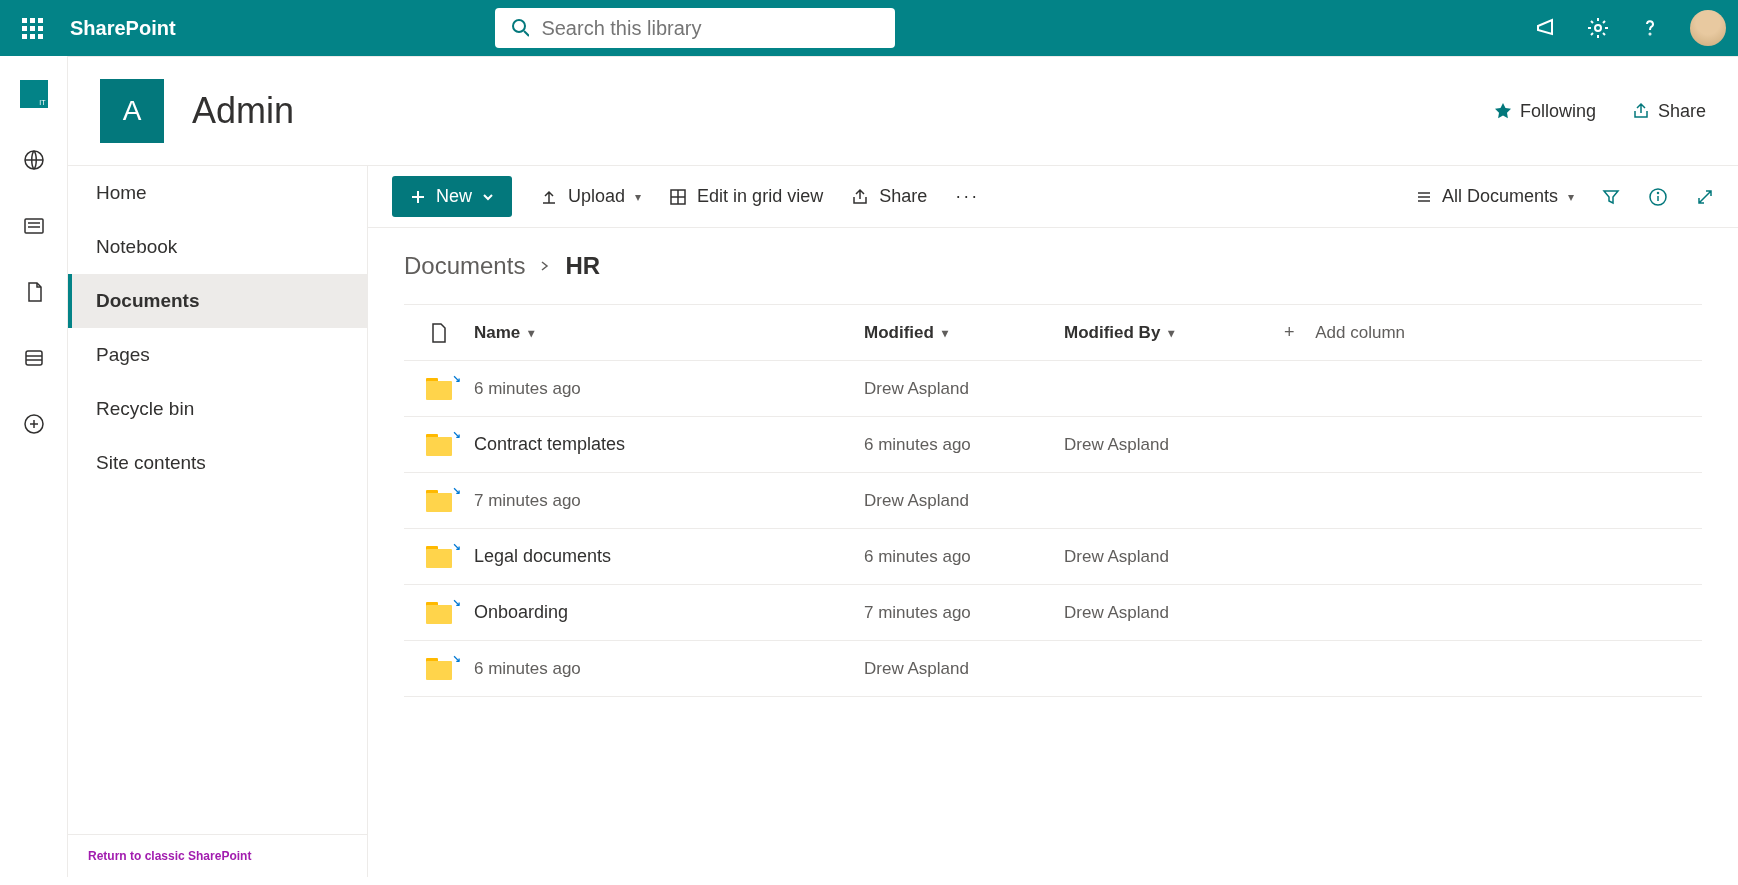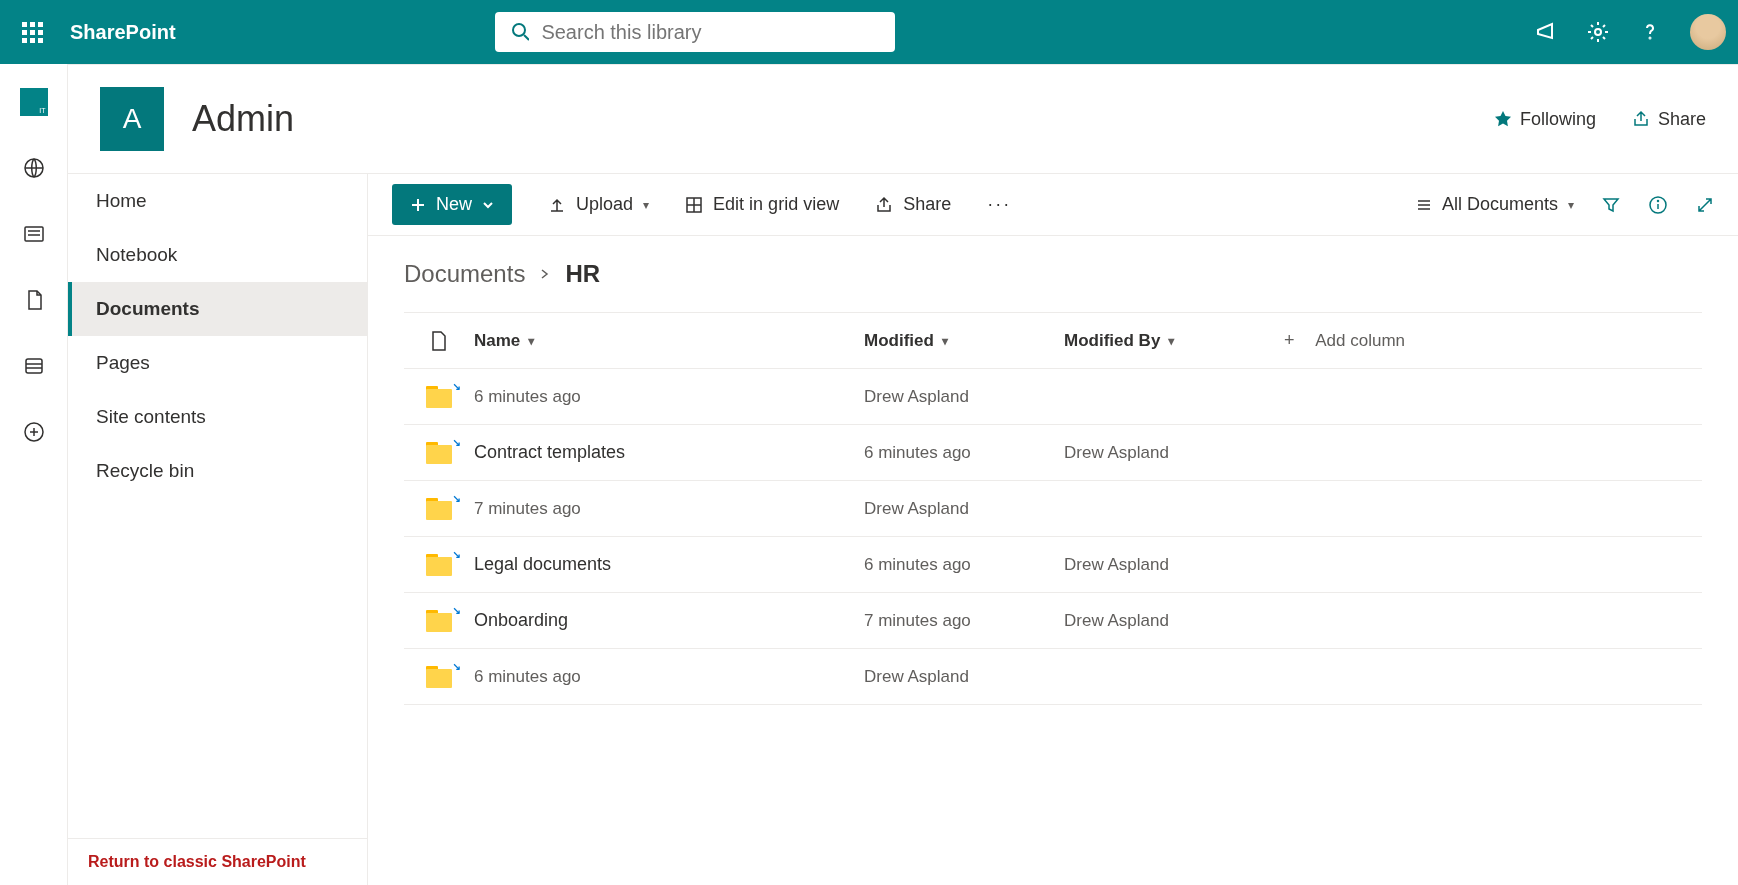--- a/index.html
+++ b/index.html
@@ -1,18 +1,18 @@
 <!DOCTYPE html>
 <html><head>
 <meta charset="utf-8">
 <style>
 * { box-sizing: border-box; margin: 0; padding: 0; }
 body { font-family: "Segoe UI", Arial, sans-serif; background: #fff; color: #323130; overflow: hidden; }
 
-.topbar { height: 64px; background: #038387; display: flex; align-items: center; padding: 0 12px; color: #fff; }
+.topbar { height: 56px; background: #038387; display: flex; align-items: center; padding: 0 12px; color: #fff; }
 .waffle { width: 40px; height: 40px; display: flex; align-items: center; justify-content: center; cursor: pointer; }
 .waffle-grid { display: grid; grid-template-columns: repeat(3,5px); grid-template-rows: repeat(3,5px); gap: 3px; }
 .waffle-grid span { background: #fff; width: 5px; height: 5px; }
 .app-title { margin-left: 18px; font-size: 20px; font-weight: 600; }
 .search-wrap { margin-left: auto; margin-right: auto; }
 .search-box { width: 400px; height: 40px; background: #fff; border-radius: 4px; display: flex; align-items: center; padding: 0 16px; }
 .search-box input { border: none; outline: none; font-size: 20px; width: 100%; color: #605e5c; background: transparent; }
 .search-box svg { margin-right: 12px; }
 .top-icons { display: flex; align-items: center; gap: 28px; margin-left: auto; }
 .top-icon { width: 24px; height: 24px; display: flex; align-items: center; justify-content: center; cursor: pointer; }
@@ -28,24 +28,24 @@
 .site-logo { width: 64px; height: 64px; background: #03787c; color: #fff; display: flex; align-items: center; justify-content: center; font-size: 28px; }
 .site-title { font-size: 36px; font-weight: 400; }
 .site-actions { margin-left: auto; display: flex; align-items: center; gap: 36px; font-size: 18px; }
 .site-act { display: flex; align-items: center; gap: 8px; cursor: pointer; color: #323130; }
 
 .body-row { flex: 1; display: flex; }
 .leftnav { width: 300px; border-right: 1px solid #edebe9; border-top: 1px solid #edebe9; display: flex; flex-direction: column; }
 .nav-item { padding: 16px 28px; font-size: 19px; cursor: pointer; color: #323130; }
 .nav-item.active { background: #edebe9; font-weight: 600; border-left: 4px solid #038387; padding-left: 24px; }
 .nav-edit { padding: 16px 28px; color: #03787c; font-size: 19px; cursor: pointer; }
-.nav-footer { margin-top: auto; padding: 14px 20px; border-top: 1px solid #edebe9; font-size: 16px; color: #b91c1c; cursor: pointer; font-weight: 600; }
+.nav-footer { margin-top: auto; padding: 14px 20px; border-top: 1px solid #edebe9; font-size: 12px; color: #a21caf; cursor: pointer; font-weight: 600; }
 
 .library { flex: 1; border-top: 1px solid #edebe9; }
-.cmdbar { display: flex; align-items: center; padding: 10px 24px; gap: 36px; border-bottom: 1px solid #edebe9; }
+.cmdbar { display: flex; align-items: center; padding: 10px 24px; gap: 28px; border-bottom: 1px solid #edebe9; }
 .btn-new { background: #03787c; color: #fff; padding: 10px 18px; border-radius: 3px; display: flex; align-items: center; gap: 10px; font-size: 18px; cursor: pointer; }
 .cmd-item { display: flex; align-items: center; gap: 10px; font-size: 18px; cursor: pointer; color: #323130; }
 .cmd-right { margin-left: auto; display: flex; align-items: center; gap: 28px; }
 
 .lib-body { padding: 24px 36px; }
 .breadcrumb { display: flex; align-items: center; gap: 14px; font-size: 24px; margin-bottom: 24px; }
 .breadcrumb .link { color: #605e5c; cursor: pointer; }
 .breadcrumb .current { font-weight: 600; }
 
 .table { border-top: 1px solid #edebe9; }
@@ -177,22 +177,22 @@
     </div>
 
     <div class="body-row">
 
       <div class="leftnav">
         <div id="nav-items">
             <div class="nav-item">Home</div>
             <div class="nav-item">Notebook</div>
             <div class="nav-item active">Documents</div>
             <div class="nav-item">Pages</div>
+            <div class="nav-item">Recycle bin</div>
             <div class="nav-item">Site contents</div>
-            <div class="nav-item">Recycle bin</div>
           </div>
         <div class="nav-footer">Return to classic SharePoint</div>
       </div>
 
       <div class="library">
         <div class="cmdbar">
           <div class="btn-new">
             <svg width="16" height="16" class="icon-svg-w">
                 <line x1="8" y1="2" x2="8" y2="14"></line>
                 <line x1="2" y1="8" x2="14" y2="8"></line>

